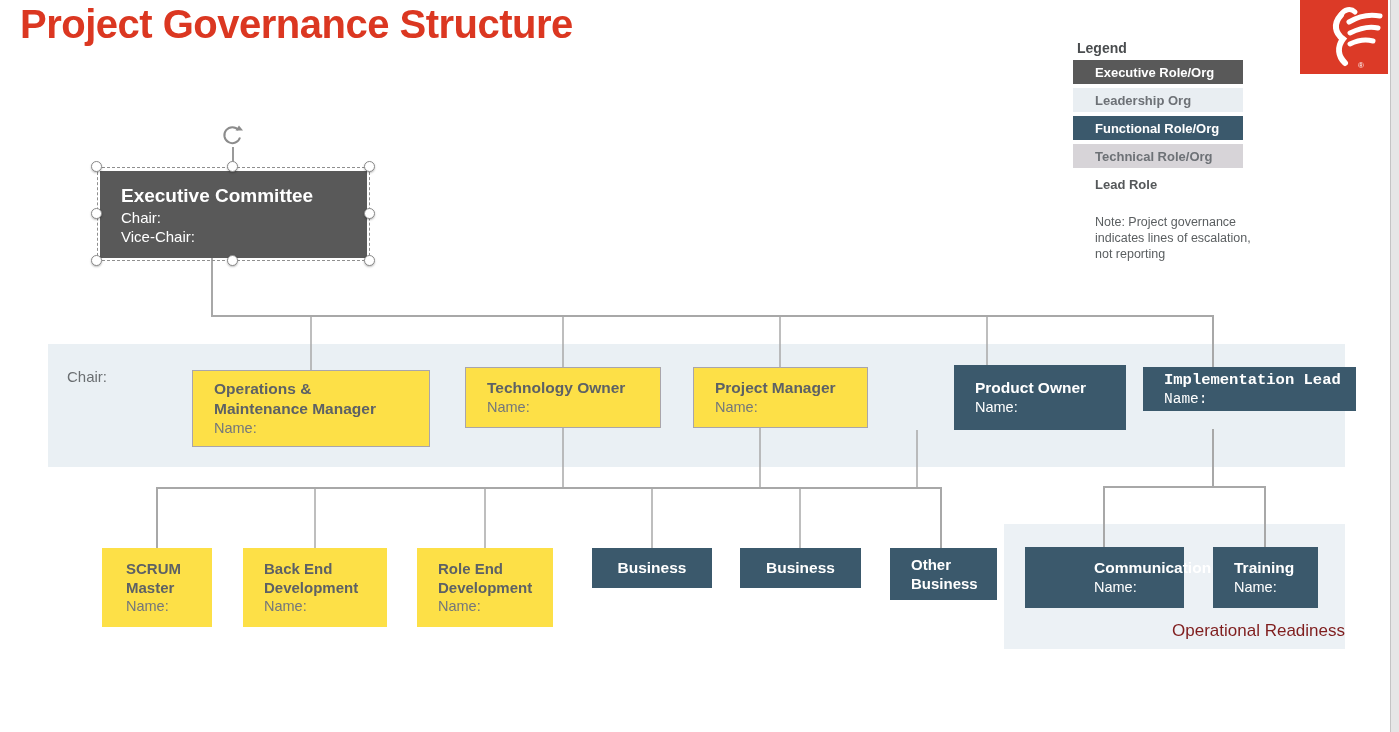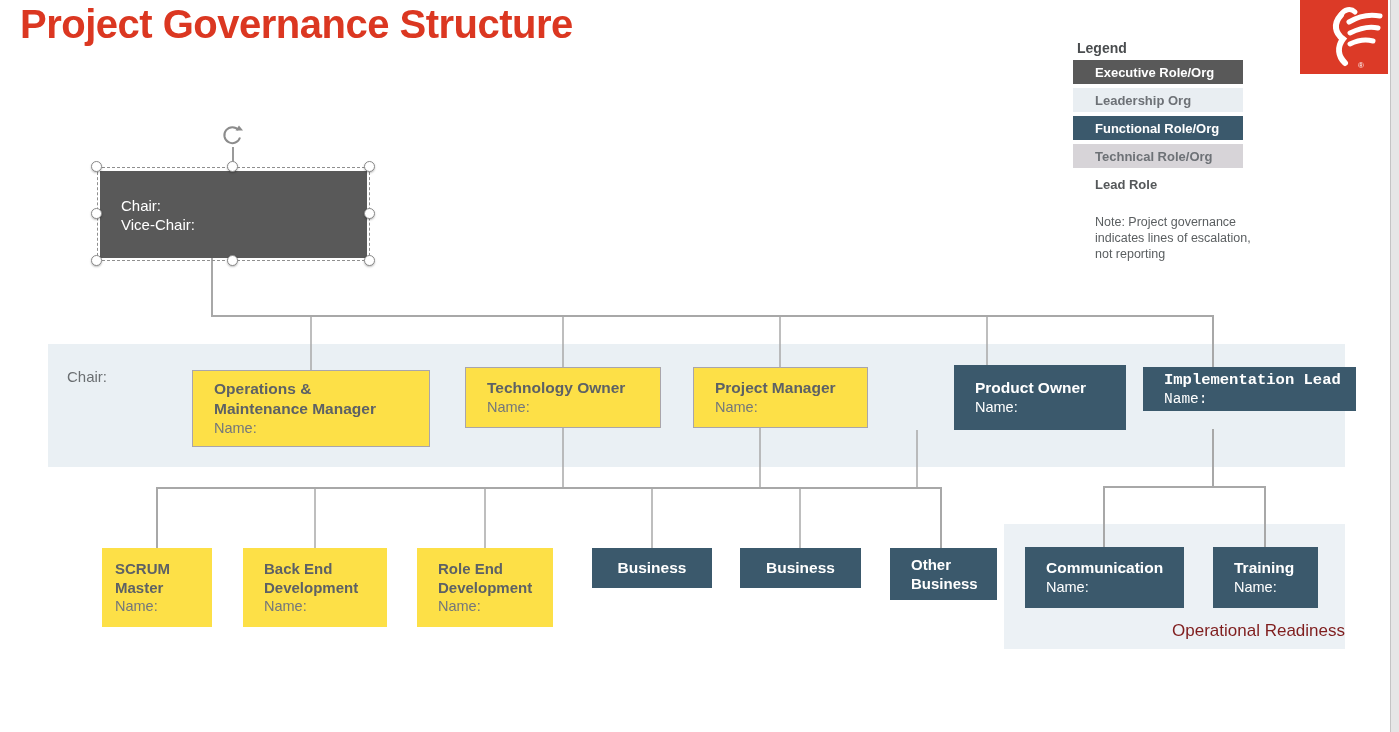--- a/index.html
+++ b/index.html
@@ -137,20 +137,21 @@
       <path d="M652 488 V549" stroke-width="1.5"></path>
       <path d="M800 488 V549" stroke-width="1.5"></path>
 
       <path d="M1213 429 V487" stroke-width="2"></path>
       <path d="M1104 548 V487 H1265 V548" stroke-width="2"></path>
     </g>
   </svg>
 
   <div class="node dark exec-node" style="left:100px;top:171px;width:267px;height:87px;">
     <div class="tw">
+      <div class="nt">Executive Committee</div>
       <div class="nl">Chair:</div>
       <div class="nl">Vice-Chair:</div>
     </div>
   </div>
 
   <div class="rot-stem"></div>
   <div class="rot-icon">
     <svg width="23" height="23" viewBox="0 0 23 23">
       <path d="M17.5 6 A8 8 0 1 0 19 13.5" fill="none" stroke="#8c8c8c" stroke-width="2"></path>
       <polygon points="14.5,6.5 22,6.5 18,1.5" fill="#8c8c8c"></polygon>
@@ -199,21 +200,21 @@
   </div>
 
   <div class="node slate" style="left:1143px;top:367px;width:213px;height:44px;font-family:Liberation Mono, monospace;">
     <div class="tw">
       <div class="nt">Implementation Lead</div>
       <div class="nn">Name:</div>
     </div>
   </div>
 
   <div class="node lav" style="left:102px;top:548px;width:110px;height:79px;">
-    <div class="tw" style="width:80px;padding-left:13px;">
+    <div class="tw" style="width:80px;padding-left:24px;">
       <div class="nt" style="font-size:15px;line-height:19px;">SCRUM Master</div>
       <div class="nn">Name:</div>
     </div>
   </div>
 
   <div class="node lav" style="left:243px;top:548px;width:144px;height:79px;">
     <div class="tw" style="width:105px;">
       <div class="nt" style="font-size:15px;line-height:19px;">Back End Development</div>
       <div class="nn">Name:</div>
     </div>
@@ -237,21 +238,21 @@
         <div class="nt">Business</div>
       </div>
   </div>
 
   <div class="node slate" style="left:890px;top:548px;width:107px;height:52px;">
     <div class="tw" style="width:70px;">
       <div class="nt" style="font-size:15px;line-height:19px;">Other Business</div>
     </div>
   </div>
 
-  <div class="node slate" style="left:1025px;top:547px;width:159px;height:61px;">
+  <div class="node slate" style="left:1025px;top:547px;width:159px;height:61px;padding-left:48px;">
     <div class="tw">
       <div class="nt">Communication</div>
       <div class="nn">Name:</div>
     </div>
   </div>
 
   <div class="node slate" style="left:1213px;top:547px;width:105px;height:61px;">
     <div class="tw">
       <div class="nt">Training</div>
       <div class="nn">Name:</div>

